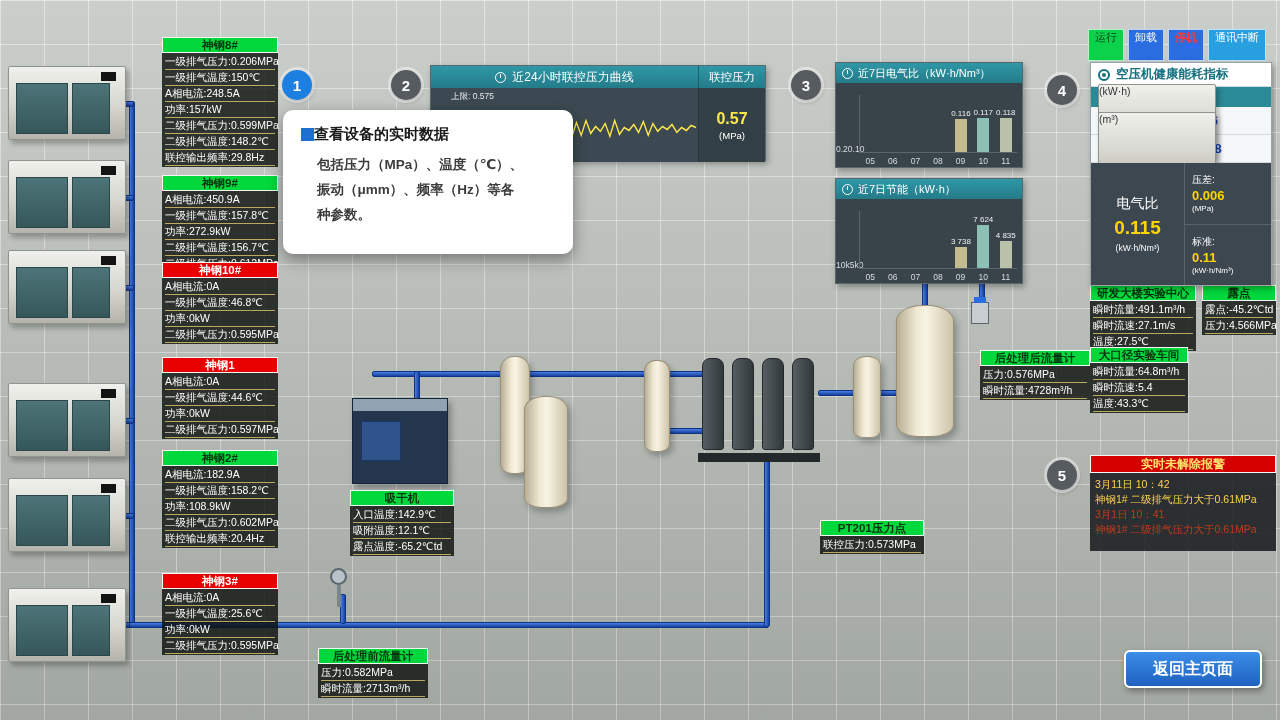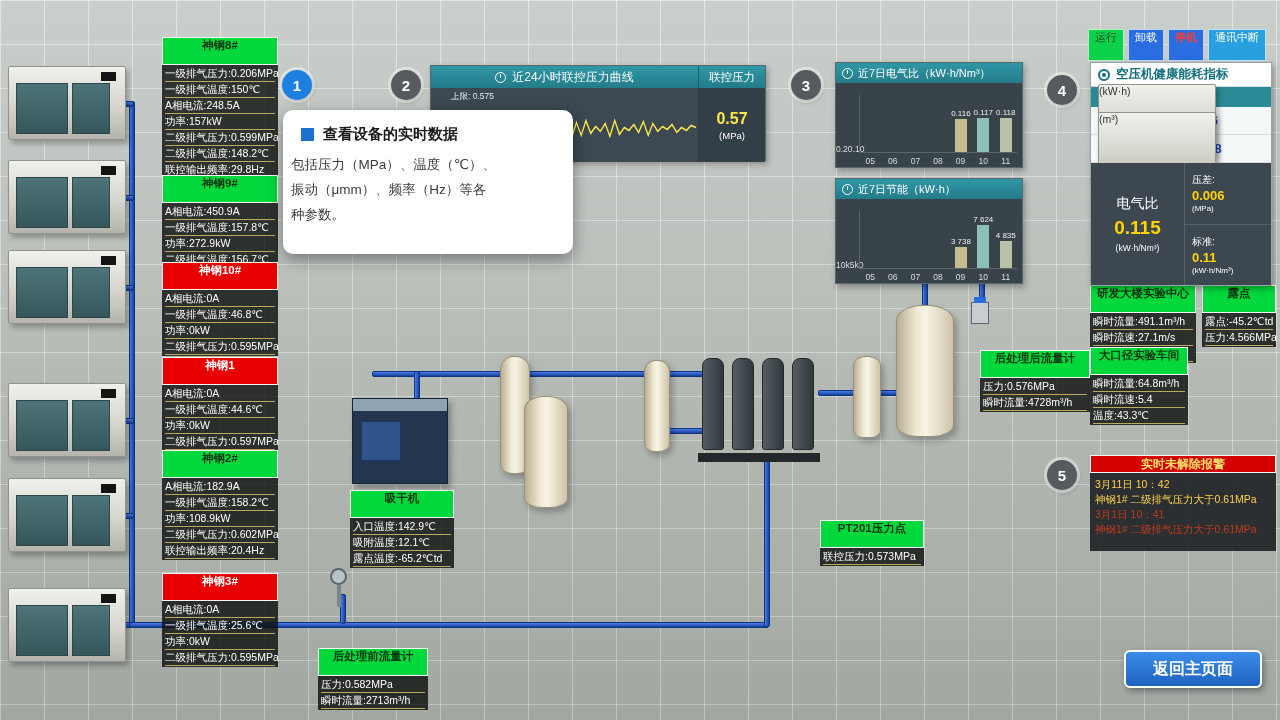--- a/index.html
+++ b/index.html
@@ -36,21 +36,21 @@
   .ptd::before{content:'';position:absolute;left:2px;top:-6px;width:12px;height:6px;background:#2a6de0;}
   
   .legend{position:absolute;left:1088px;top:29px;display:flex;gap:4px;}
   .lg{height:32px;line-height:15px;padding:0 6px;font-size:11px;border:1px solid rgba(255,255,255,.7);cursor:pointer;}
   .lg.run{background:#0bd24a;color:#05411a;}
   .lg.unload{background:#2a6de0;color:#fff;}
   .lg.stop{background:#2a6de0;color:#ff3b30;font-weight:bold;}
   .lg.comm{background:#28a0e0;color:#fff;}
   
   .dpanel{position:absolute;width:116px;}
-  .dpanel .hd{height:28px;line-height:14px;text-align:center;font-size:11.5px;font-weight:bold;border:1px solid #f5f5f5;}
+  .dpanel .hd{height:16px;line-height:14px;text-align:center;font-size:11.5px;font-weight:bold;border:1px solid #f5f5f5;}
   .dpanel .hd.run{background:#00d83c;color:#04330f;}
   .dpanel .hd.stop{background:#e80000;color:#fff;}
   .dpanel .rows{background:rgba(14,17,14,.82);padding:1px 3px;}
   .dpanel .row{font-size:10.5px;line-height:15px;color:#fff;border-bottom:1px solid rgba(224,200,110,.8);white-space:nowrap;}
   
   .chart24{position:absolute;left:430px;top:65px;width:336px;height:96px;border:1px solid #5a666e;box-shadow:2px 3px 6px rgba(0,0,0,.3);}
   .c24-head{display:flex;height:22px;}
   .c24-title{flex:1;background:linear-gradient(180deg,#2f97a6,#247b89);color:#fff;font-size:12px;display:flex;align-items:center;gap:6px;justify-content:center;border-right:1px solid #1b5f6a;}
   .c24-rh{width:66px;background:linear-gradient(180deg,#2f97a6,#247b89);color:#fff;font-size:11.5px;display:flex;align-items:center;justify-content:center;}
   .c24-body{display:flex;height:74px;}
@@ -93,23 +93,23 @@
   .hp-cell .cv{font-size:13px;color:#ffd400;font-weight:bold;}
   .hp-cell .cu{font-size:8px;}
   
   .alarm{position:absolute;left:1090px;top:455px;width:186px;}
   .alarm .ahd{height:18px;background:#d50000;color:#ffe26b;font-weight:bold;font-size:12px;display:flex;align-items:center;justify-content:center;border:1px solid #f5f5f5;}
   .alarm .abd{background:rgba(25,28,32,.88);padding:4px 5px;min-height:78px;}
   .al-y{color:#ffd24a;font-size:10.5px;line-height:15px;white-space:nowrap;}
   .al-r{color:#c33a1a;font-size:10.5px;line-height:15px;white-space:nowrap;}
   
   .tooltip{position:absolute;left:283px;top:110px;width:290px;height:144px;background:#fff;border-radius:10px;box-shadow:0 5px 16px rgba(0,0,0,.4);z-index:30;}
-  .tt-head{display:flex;align-items:center;gap:9px;padding:15px 18px 4px;font-size:15px;font-weight:bold;color:#1a1a1a;}
+  .tt-head{display:flex;align-items:center;padding:15px 18px 4px;font-size:15px;font-weight:bold;color:#1a1a1a;}
   .tt-sq{width:13px;height:13px;background:#1d6fd0;flex:none;}
-  .tt-body{padding:4px 8px;}
+  .tt-body{padding:4px 34px;font-weight:bold;}
   .tt-line{font-size:13.5px;color:#3c3c3c;line-height:25px;white-space:nowrap;}
   .badge{position:absolute;width:30px;height:30px;border-radius:50%;background:#565b60;color:#fff;font-size:15px;font-weight:bold;display:flex;align-items:center;justify-content:center;z-index:40;cursor:pointer;box-shadow:0 0 0 3px rgba(255,255,255,.45),1px 2px 4px rgba(0,0,0,.35);}
   .badge.active{background:#1d7fe0;}
   .return-btn{position:absolute;left:1124px;top:650px;width:138px;height:38px;background:linear-gradient(180deg,#3b8de8,#1f62c0);border:2px solid #fff;border-radius:6px;color:#fff;font-size:16px;font-weight:bold;cursor:pointer;box-shadow:2px 3px 6px rgba(0,0,0,.35);}
 </style>
 </head>
 <body>
 
 <div class="stage">
 

